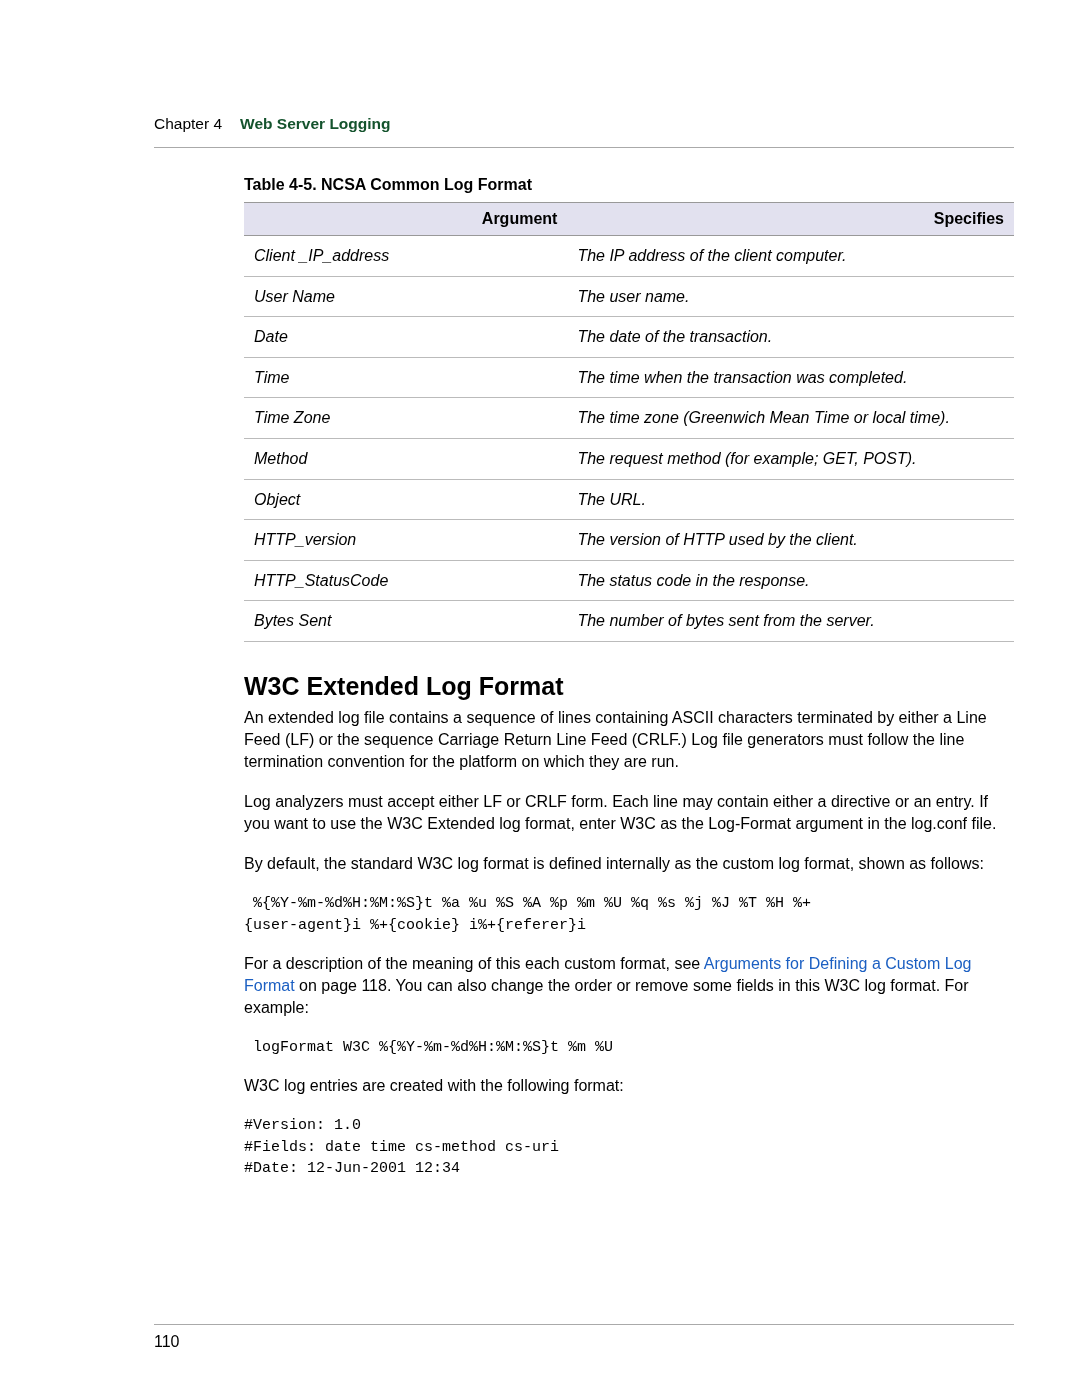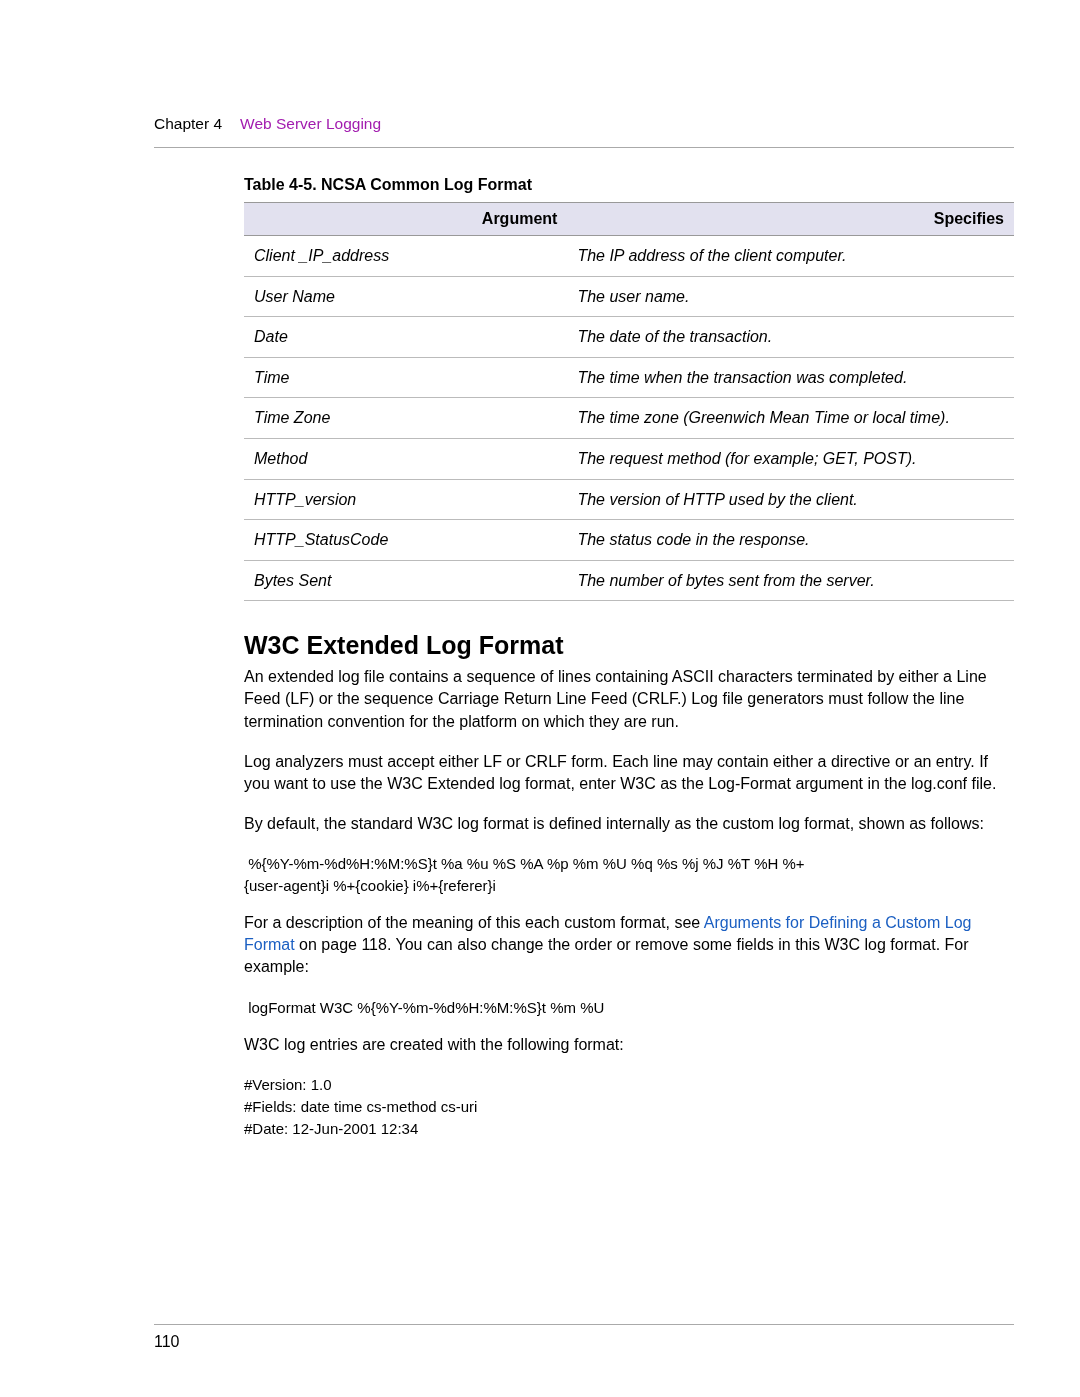--- a/index.html
+++ b/index.html
@@ -26,21 +26,22 @@
   }
   .header-rule {
     border-bottom: 1px solid #aaa;
     margin-top: 4px;
     margin-bottom: 28px;
   }
   .chapter-label {
     color: #000;
   }
   .chapter-title {
-    color: #a21caf;
+    color: #14532d;
+    font-weight: bold;
   }
   .content {
     margin-left: 90px;
   }
   .table-caption {
     font-weight: bold;
     font-size: 16px;
     margin-bottom: 8px;
   }
   table.data-table {
@@ -73,21 +74,21 @@
     font-size: 25px;
     margin-top: 30px;
     margin-bottom: 6px;
   }
   p.body {
     font-size: 16px;
     line-height: 1.38;
     margin: 0 0 18px 0;
   }
   .code-block {
-    font-family: Liberation Sans, sans-serif;
+    font-family: Liberation Mono, monospace;
     font-size: 15px;
     line-height: 1.45;
     white-space: pre;
     margin: 0 0 16px 0;
     display: block;
   }
   a.link {
     color: #1b5fc2;
     text-decoration: none;
   }
@@ -146,20 +147,24 @@
         </tr>
         <tr>
           <td>Time Zone</td>
           <td>The time zone (Greenwich Mean Time or local time).</td>
         </tr>
         <tr>
           <td>Method</td>
           <td>The request method (for example; GET, POST).</td>
         </tr>
         <tr>
+          <td>Object</td>
+          <td>The URL.</td>
+        </tr>
+        <tr>
           <td>HTTP_version</td>
           <td>The version of HTTP used by the client.</td>
         </tr>
         <tr>
           <td>HTTP_StatusCode</td>
           <td>The status code in the response.</td>
         </tr>
         <tr>
           <td>Bytes Sent</td>
           <td>The number of bytes sent from the server.</td>

